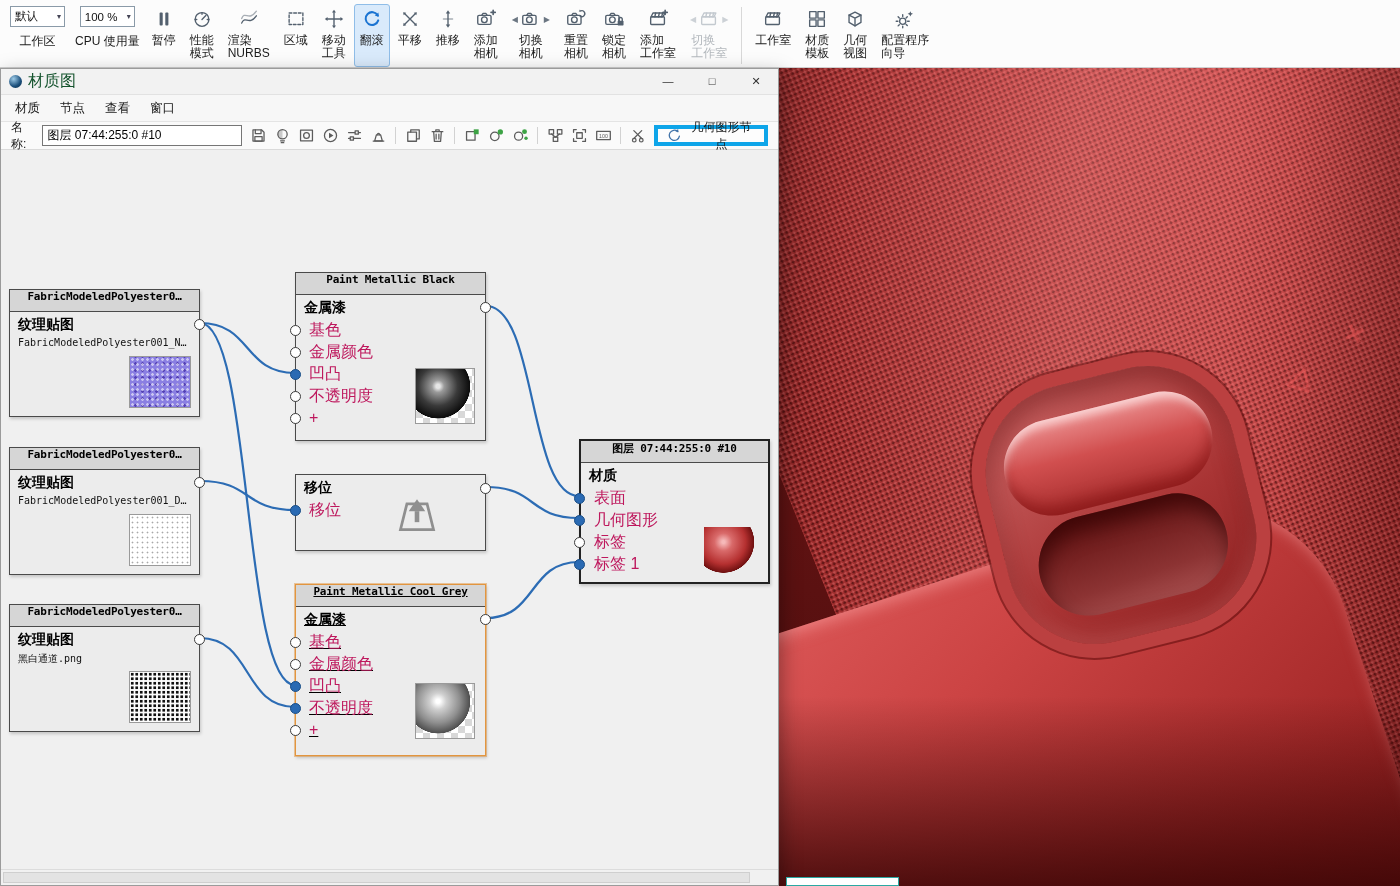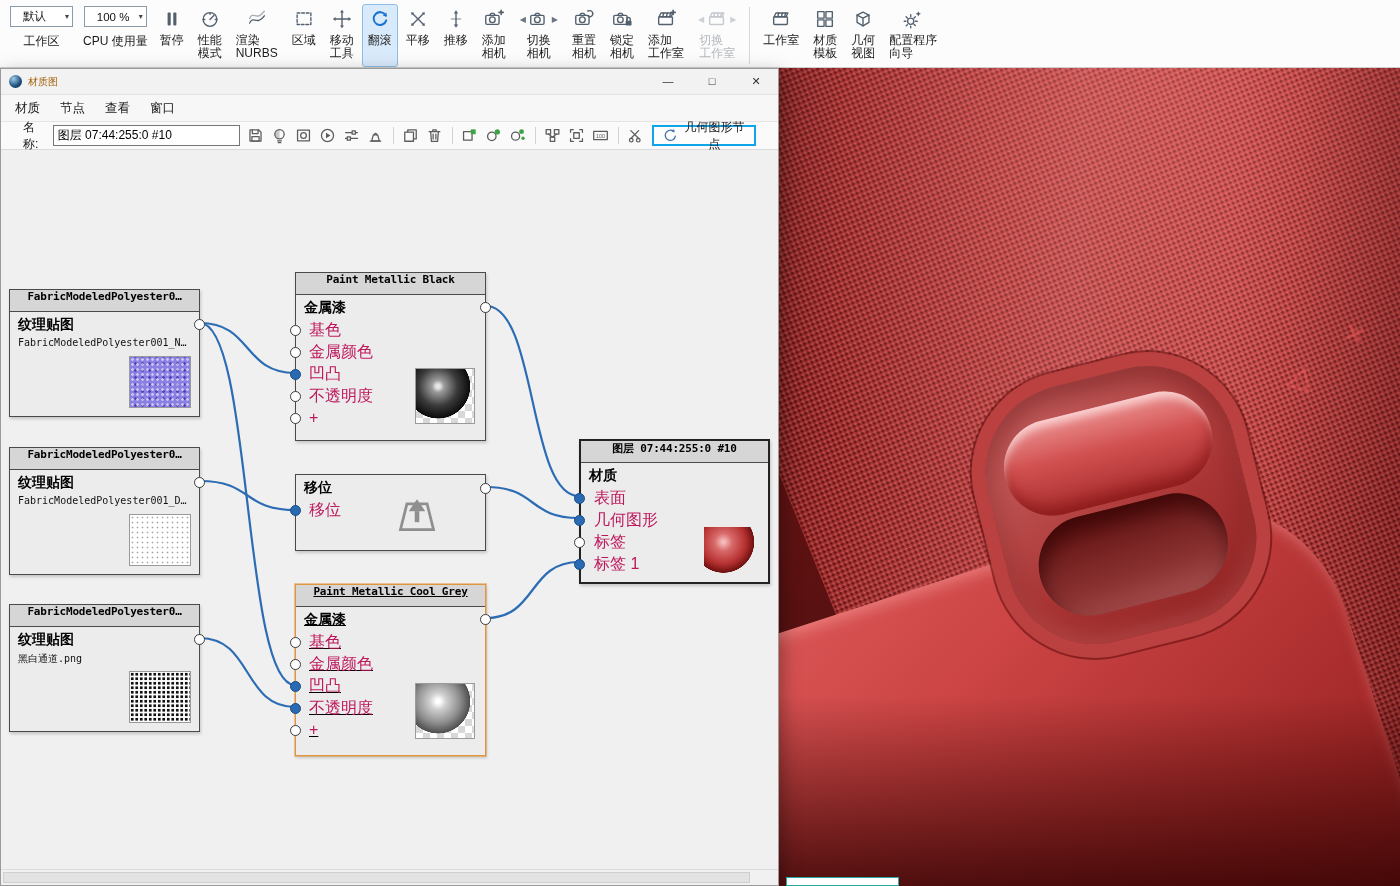--- a/index.html
+++ b/index.html
@@ -5,21 +5,21 @@
   html,body{margin:0;padding:0;width:1400px;height:886px;overflow:hidden;
     font-family:"Liberation Sans",sans-serif;background:#fff;}
   .app{position:relative;width:1400px;height:886px;}
 
   
   .main-toolbar{position:absolute;left:0;top:0;width:1400px;height:68px;box-sizing:border-box;
     background:#fcfcfc;border-bottom:1px solid #cfcfcf;display:flex;align-items:stretch;
     padding:4px 0 0 6px;gap:2px;}
   .tb-combo-group{display:flex;flex-direction:column;align-items:center;padding:2px 4px;}
   .combo{display:flex;align-items:center;border:1px solid #8a9aa8;background:#fff;height:19px;
-    padding:0 3px 0 12px;font-size:11.5px;color:#111;min-width:46px;justify-content:space-between;}
+    padding:0 3px 0 4px;font-size:11.5px;color:#111;min-width:46px;justify-content:space-between;}
   .combo-arrow{font-size:8px;color:#445;margin-left:5px;}
   .combo-label{font-size:12px;margin-top:6px;text-align:center;color:#1a1a1a;white-space:nowrap;}
   .tb-buttons{display:flex;align-items:stretch;gap:2px;}
   .tb-btn{display:flex;flex-direction:column;align-items:center;padding:1px 5px;border:1px solid transparent;
     border-radius:3px;cursor:default;}
   .tb-icon-row{height:26px;display:flex;align-items:center;gap:2px;color:#53606e;}
   .tb-label{font-size:12px;line-height:13px;text-align:left;white-space:pre-line;color:#1c1c1c;margin-top:2px;}
   .tb-btn.active{background:#d9eafb;border-color:#8fbde8;}
   .tb-btn.active .tb-icon-row{color:#1b74d2;}
   .tb-btn.disabled .tb-icon-row{color:#c3c9cf;}
@@ -69,36 +69,36 @@
     background:linear-gradient(rgba(60,4,4,0), rgba(50,2,2,.8));}
 
   
   .mg-window{position:absolute;left:0;top:68px;width:779px;height:818px;box-sizing:border-box;
     background:#f0f0f0;border:1px solid #9b9b9b;box-shadow:3px 6px 18px rgba(0,0,0,.35);
     display:flex;flex-direction:column;}
   .mg-titlebar{height:25px;min-height:25px;background:#f2f2f2;border-bottom:1px solid #e2e2e2;
     display:flex;align-items:center;padding-left:8px;gap:6px;}
   .mg-logo{width:13px;height:13px;border-radius:50%;
     background:radial-gradient(circle at 35% 30%, #9ecbe8, #1a4e7a 60%, #0d2c47);}
-  .mg-title{font-size:10px;color:#a16207;}
+  .mg-title{font-size:16px;color:#14532d;}
   .mg-controls{margin-left:auto;display:flex;height:100%;}
   .mg-ctl{width:44px;text-align:center;line-height:25px;font-size:11px;color:#333;}
   .mg-menubar{height:26px;min-height:26px;background:#f7f7f7;border-bottom:1px solid #e4e4e4;
     display:flex;align-items:center;padding-left:4px;}
   .menu-item{padding:4px 10px;font-size:12.5px;color:#1a1a1a;}
   .mg-toolbar{height:27px;min-height:27px;background:#fafafa;border-bottom:1px solid #dadada;
-    display:flex;align-items:center;padding:0 22px;gap:5px;}
+    display:flex;align-items:center;padding:0 10px;gap:5px;}
   .mg-name-label{font-size:12px;color:#1a1a1a;}
   .mg-name-input{width:196px;height:19px;border:1px solid #767676;font-size:12px;padding:0 4px;
     font-family:inherit;background:#fff;}
   .mg-icons{display:flex;align-items:center;gap:2px;}
   .mg-icon-btn{width:22px;height:22px;border:none;background:transparent;padding:2px;color:#5c5c5c;
     display:flex;align-items:center;justify-content:center;}
   .mg-sep{width:1px;height:17px;background:#d2d2d2;margin:0 4px;}
-  .mg-geo-btn{height:21px;border:2px solid #0ea5e9;background:#fdfdfd;font-size:12px;color:#1a1a1a;
+  .mg-geo-btn{height:21px;border:4px solid #0ea5e9;background:#fdfdfd;font-size:12px;color:#1a1a1a;
     display:flex;align-items:center;gap:4px;padding:0 8px;font-family:inherit;}
   .mg-geo-btn .icon{color:#3f72a8;}
   .mg-canvas{position:relative;flex:1;background:#f0f0f0;overflow:hidden;}
   #edges-svg{position:absolute;left:0;top:0;}
   .edge{fill:none;stroke:#2c6cb4;stroke-width:2.2px;}
   .mg-hscroll{height:15px;min-height:15px;background:#f1f1f1;border-top:1px solid #dcdcdc;position:relative;}
   .mg-thumb{position:absolute;left:2px;top:2px;bottom:2px;width:calc(100% - 32px);
     background:#e3e3e3;border:1px solid #cfcfcf;}
 
   

